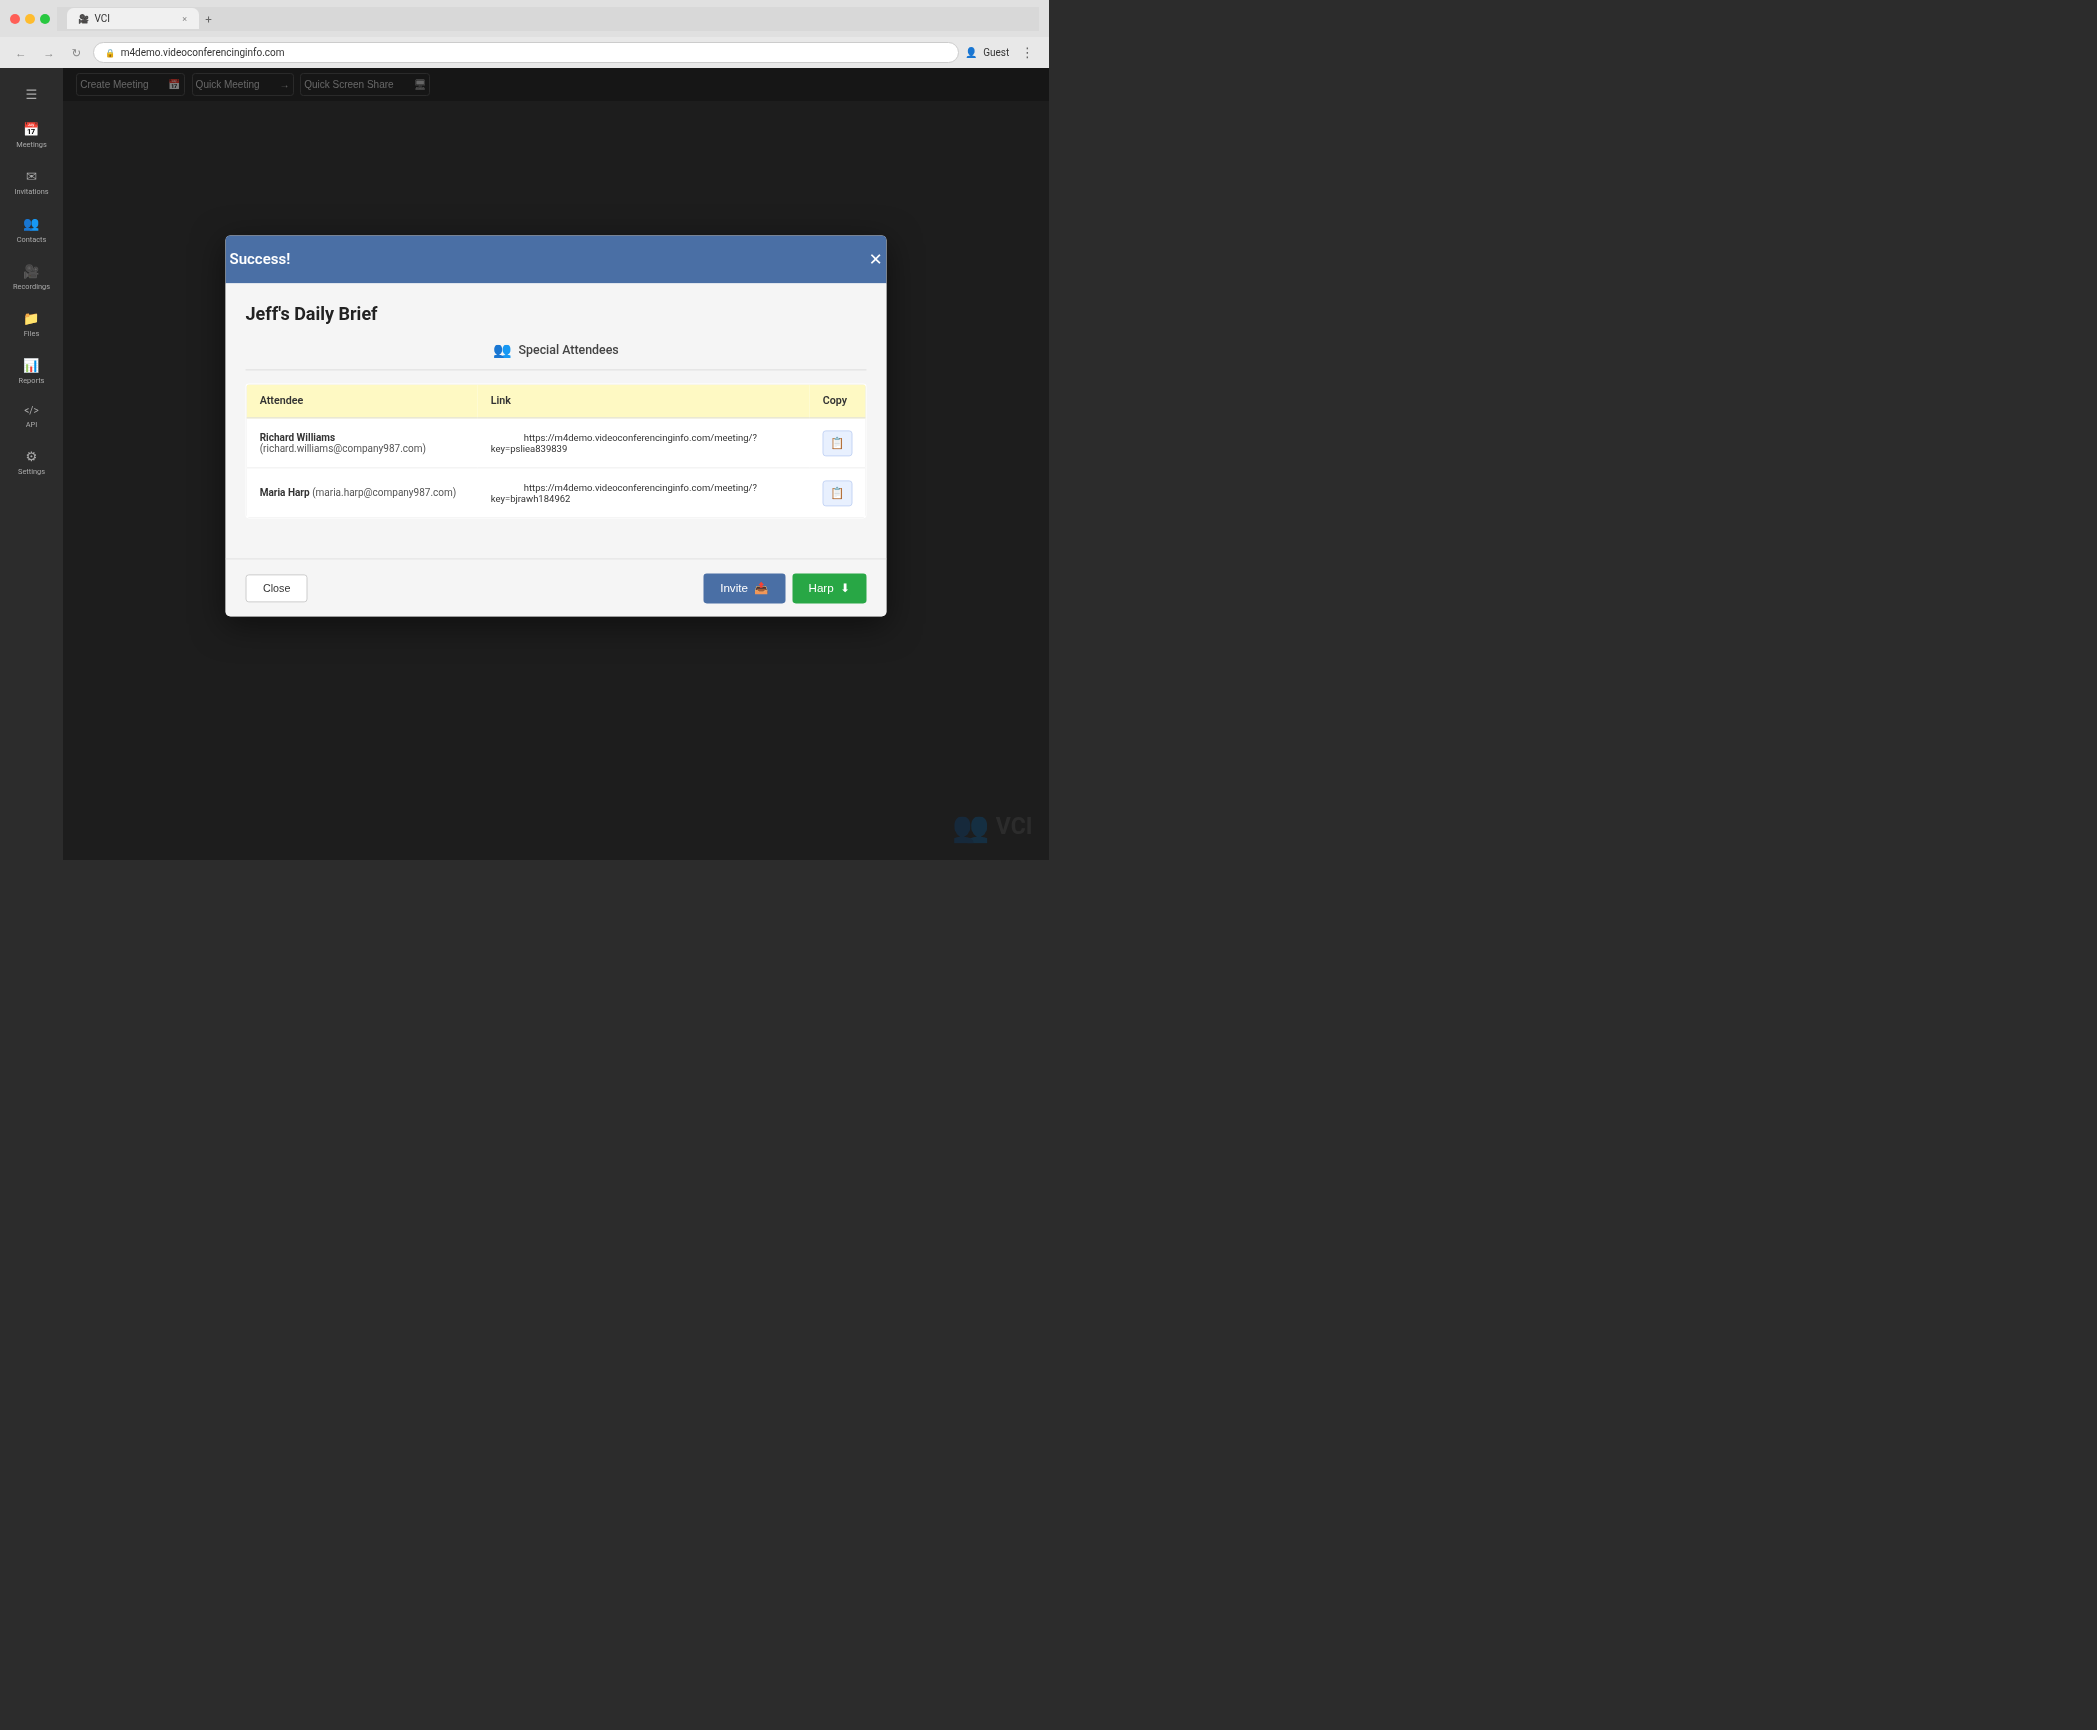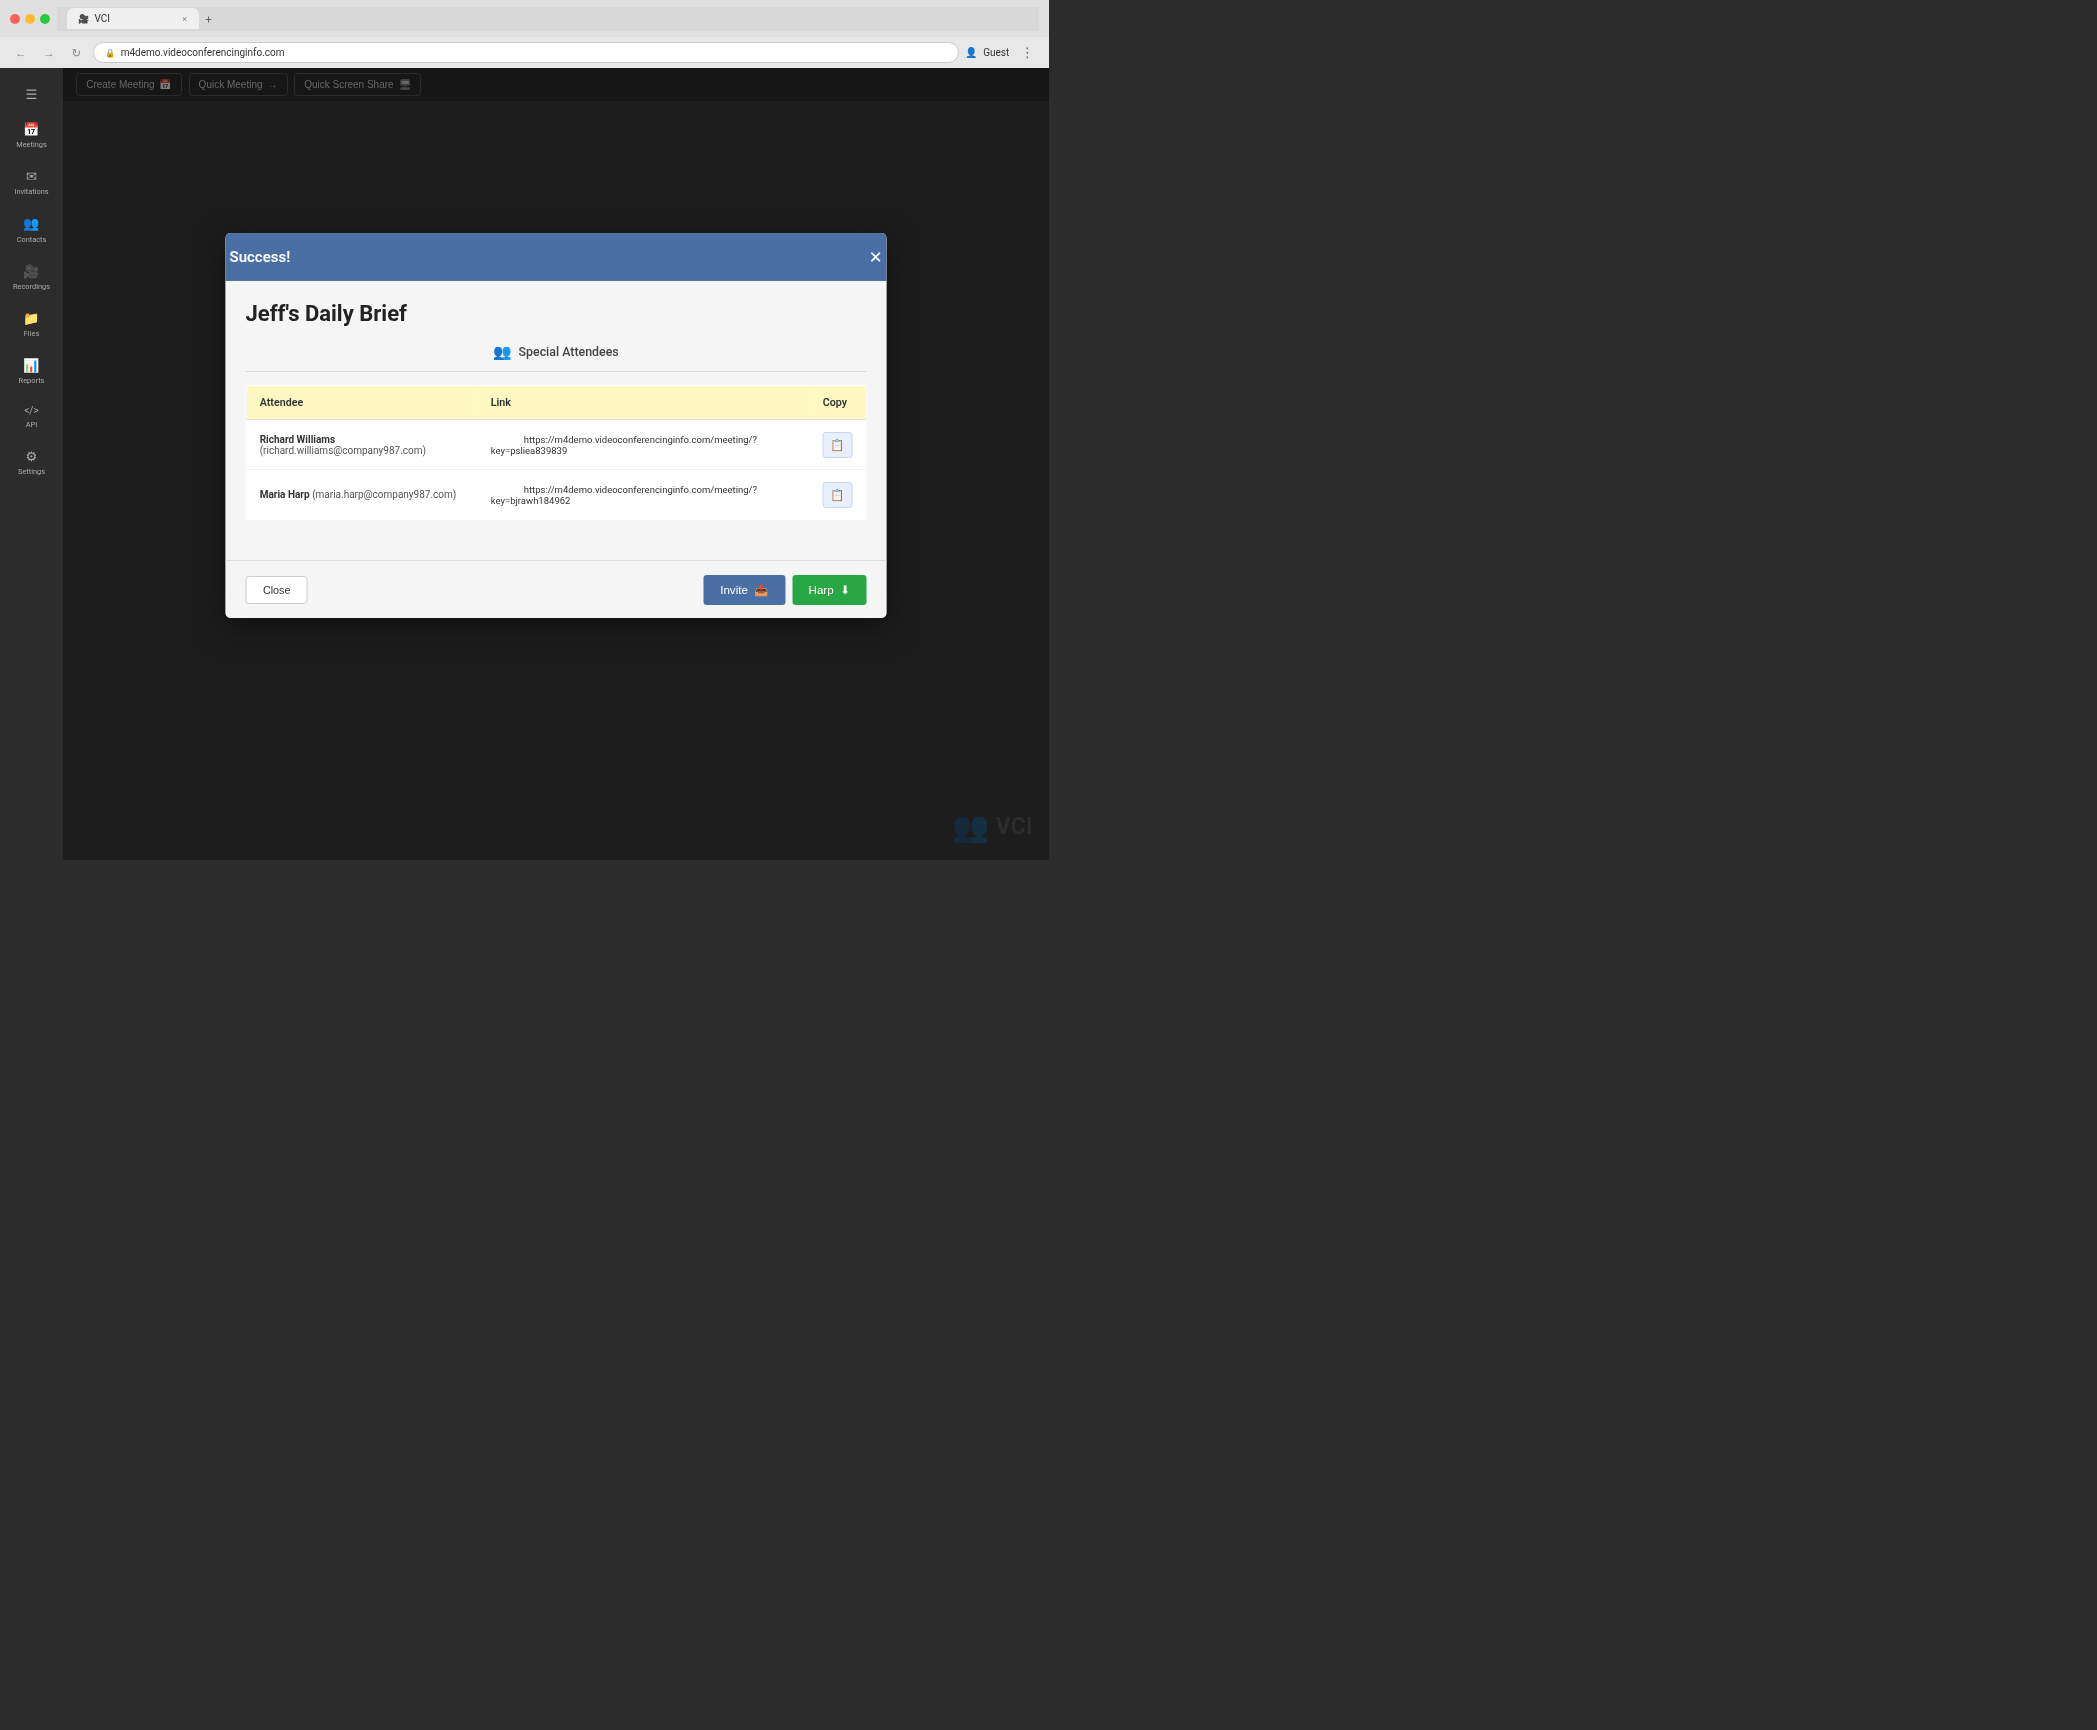--- a/index.html
+++ b/index.html
@@ -33,32 +33,32 @@
     .sidebar { width: 63px; background: #2c2c2c; display: flex; flex-direction: column; align-items: center; padding-top: 8.3px; }
     .sidebar-item { display: flex; flex-direction: column; align-items: center; padding: 10px 0; width: 100%; color: #aaa; font-size: 8.3px; cursor: pointer; gap: 3.3px; }
     .sidebar-icon { font-size: 13.2px; }
     .sidebar-label { font-size: 7.4px; }
 
     
     .main-content { flex: 1; background: #3a3a3a; position: relative; }
 
     
     .top-toolbar { background: #2c2c2c; display: flex; align-items: center; padding: 5px 13.2px; gap: 6.6px; }
-    .toolbar-btn { display: flex; align-items: center; gap: 5px; background: transparent; border: 0.8px solid #555; border-radius: 3.3px; color: #ccc; padding: 5px 9px; font-size: 10px; cursor: pointer; }
+    .toolbar-btn { display: flex; align-items: center; gap: 20px; background: transparent; border: 0.8px solid #555; border-radius: 3.3px; color: #ccc; padding: 5px 3px; font-size: 10px; cursor: pointer; }
 
     
     .dark-overlay { position: absolute; top: 0; left: 0; right: 0; bottom: 0; background: rgba(0,0,0,0.5); z-index: 10; }
 
     
     .modal { position: absolute; top: 50%; left: 50%; transform: translate(-50%, -60%); width: 661px; background: white; border-radius: 5px; z-index: 20; box-shadow: 0 8.3px 33px rgba(0,0,0,0.5); overflow: hidden; }
     .modal-header { background: #4a6fa5; color: white; padding: 15px 4px; display: flex; align-items: center; justify-content: space-between; }
     .modal-title { font-size: 15px; font-weight: 600; }
     .modal-close { background: none; border: none; color: white; font-size: 16.5px; cursor: pointer; line-height: 1; }
     .modal-body { padding: 20px; background: #f5f5f5; }
-    .meeting-title { font-size: 22px; font-weight: 700; color: #222; margin-bottom: 16.5px; }
+    .meeting-title { font-size: 18px; font-weight: 700; color: #222; margin-bottom: 16.5px; }
     .special-attendees-header { display: flex; align-items: center; justify-content: center; gap: 6.6px; margin-bottom: 13.2px; padding-bottom: 10px; border-bottom: 0.8px solid #ddd; font-size: 12.4px; color: #444; font-weight: 500; }
     .attendees-icon { font-size: 15px; color: #555; }
 
     
     .attendees-table { width: 100%; border-collapse: collapse; background: white; border: 0.8px solid #ddd; border-radius: 3.3px; overflow: hidden; margin-bottom: 20px; }
     .attendees-table th { text-align: left; padding: 10px 13.2px; font-size: 10.7px; font-weight: 600; color: #333; border-bottom: 0.8px solid #ddd; background: #fef9c3; }
     .attendees-table td { padding: 11.6px 13.2px; font-size: 10px; color: #333; border-bottom: 0.8px solid #eee; vertical-align: middle; }
     .attendees-table tr:last-child td { border-bottom: none; }
     .attendee-name { font-weight: 700; }
     .attendee-email { font-weight: 400; color: #555; }

